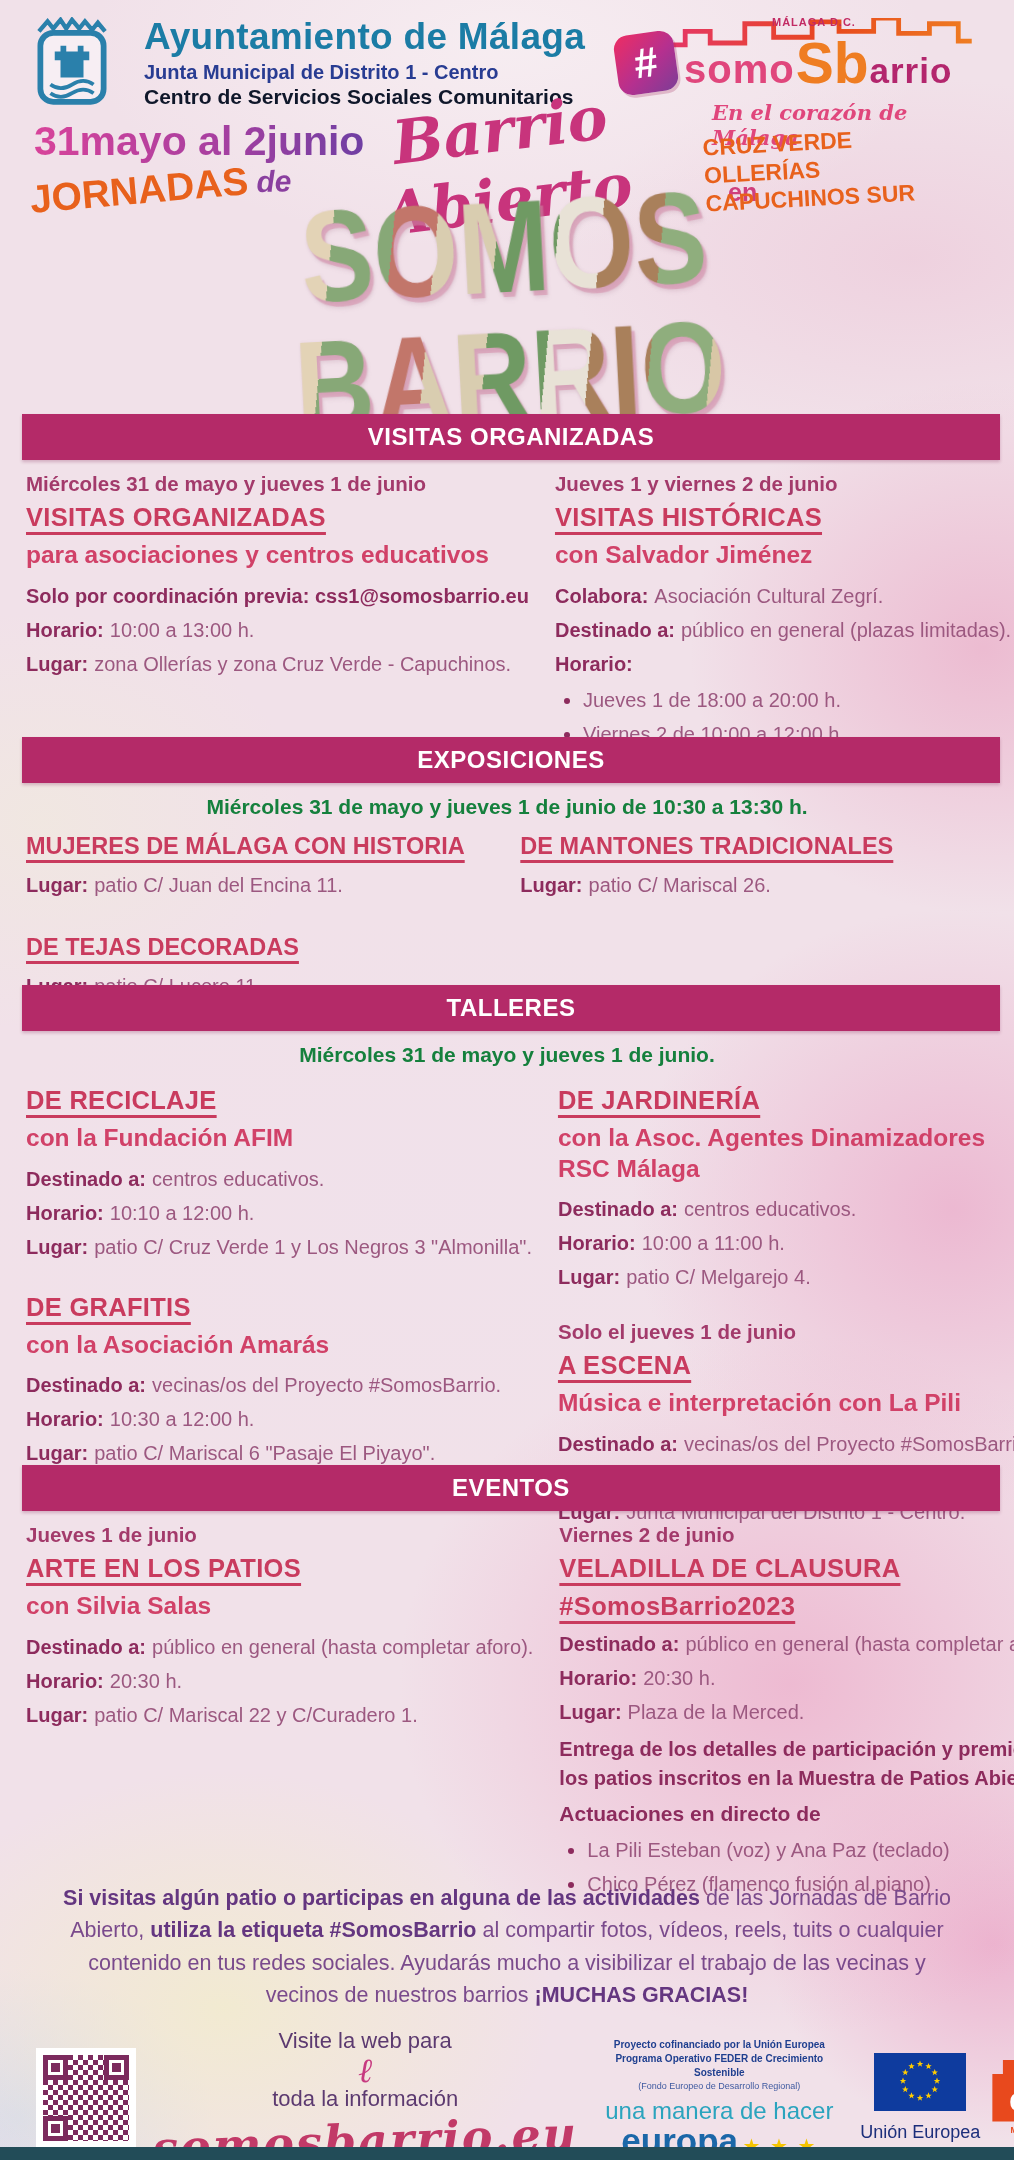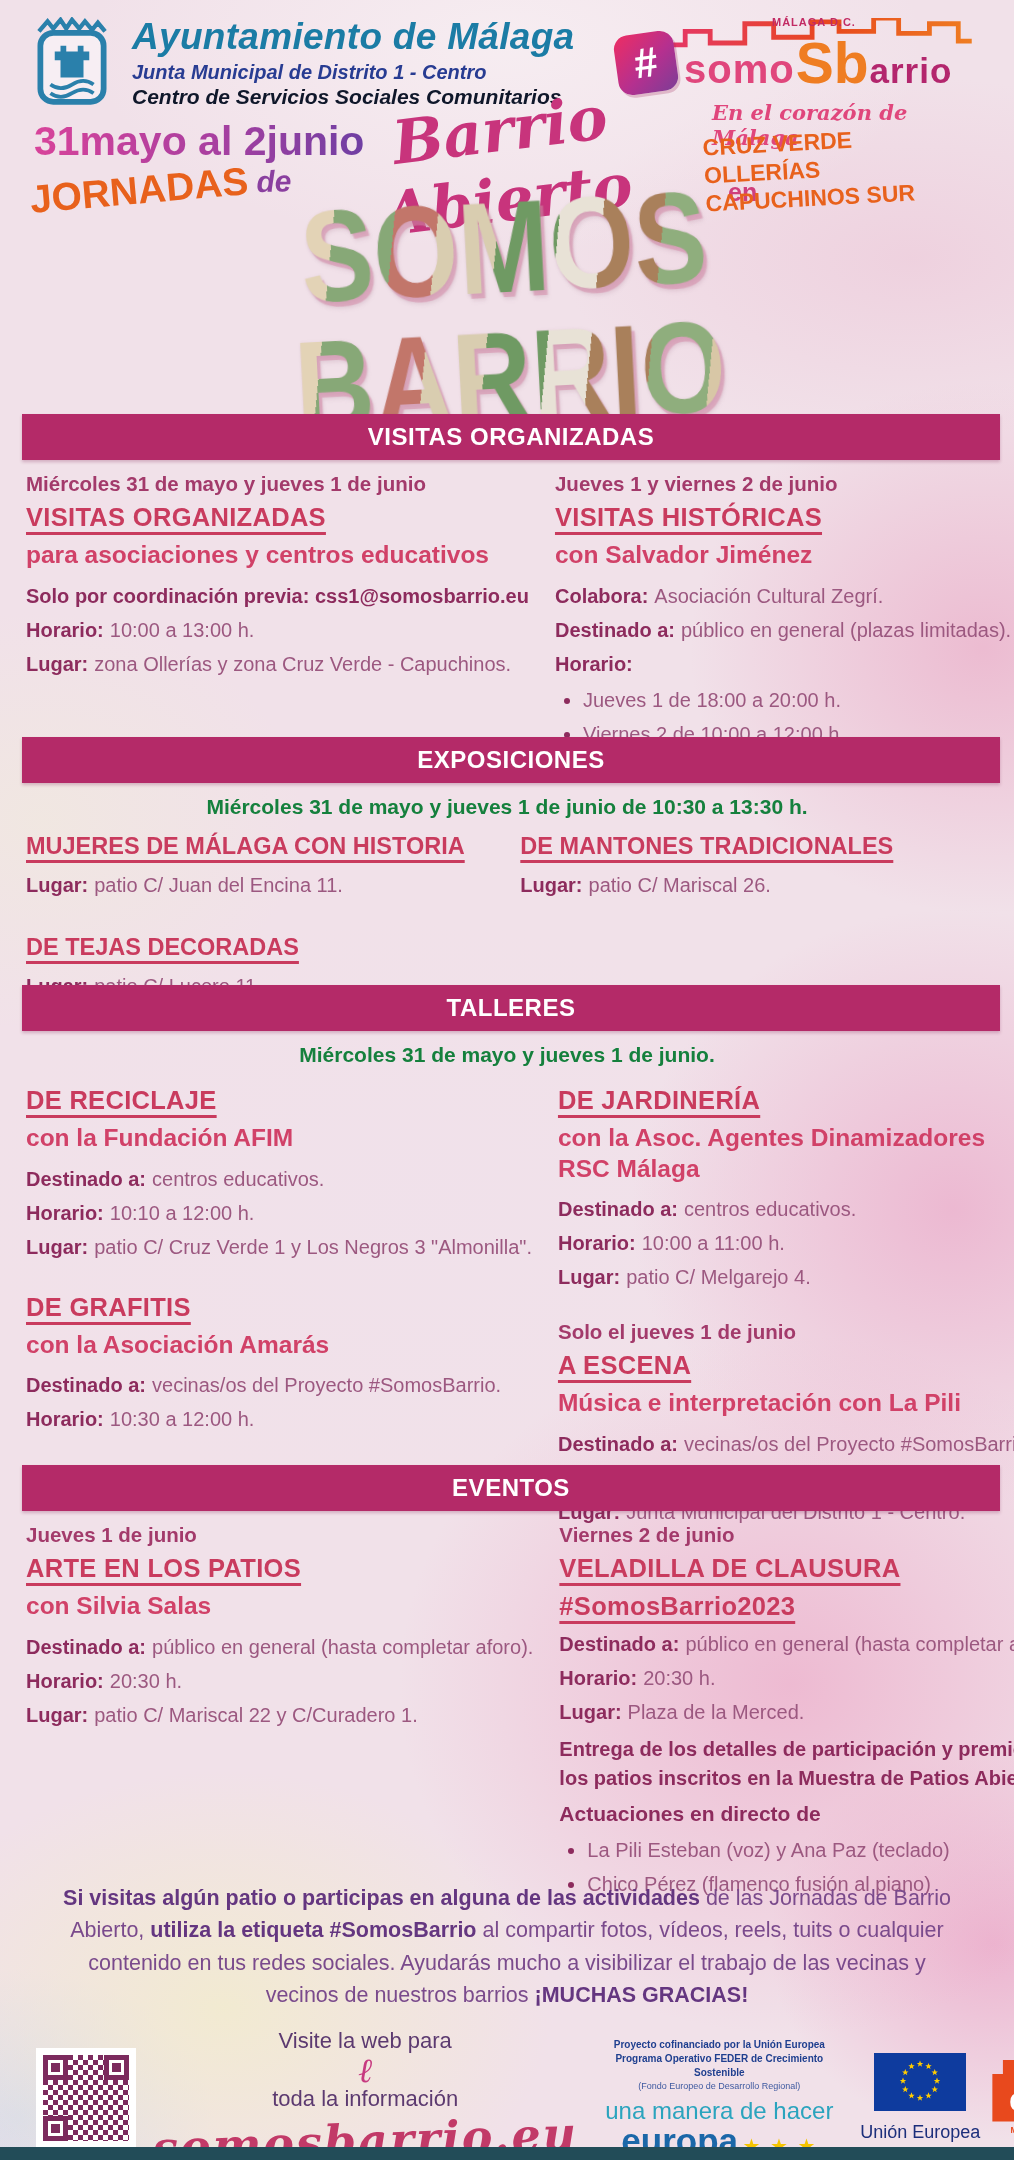--- a/index.html
+++ b/index.html
@@ -18,21 +18,21 @@
       radial-gradient(380px 300px at 4% 38%, rgba(240,235,220,.6), transparent 70%),
       radial-gradient(460px 430px at 94% 56%, rgba(233,160,195,.62), transparent 70%),
       radial-gradient(620px 420px at 40% 56%, rgba(240,225,235,.7), transparent 70%),
       radial-gradient(560px 500px at 78% 78%, rgba(236,170,200,.7), transparent 70%),
       radial-gradient(320px 280px at 98% 90%, rgba(233,150,190,.6), transparent 70%),
       radial-gradient(470px 340px at 22% 93%, rgba(242,236,205,.85), transparent 70%),
       radial-gradient(280px 210px at 2% 98%, rgba(200,215,238,.6), transparent 70%);
   }
   
   .header{position:absolute;top:16px;left:28px;right:20px;height:100px;display:flex;justify-content:space-between;align-items:flex-start;}
-  .brand{display:flex;align-items:center;gap:16px;font-style:italic;}
+  .brand{display:flex;align-items:center;gap:28px;}
   .shield{width:88px;height:92px;flex:0 0 auto;}
   .org{font-size:37px;font-weight:bold;color:#1b7ca5;letter-spacing:.3px;}
   .sub1{font-size:20px;font-weight:bold;color:#283c92;margin-top:3px;}
   .sub2{font-size:21px;font-weight:bold;color:#0f172a;margin-top:1px;}
   .sblogo{position:relative;width:378px;height:108px;flex:0 0 auto;}
   .skyline{position:absolute;top:2px;left:34px;width:330px;height:50px;}
   .l-small{position:absolute;top:0;left:156px;font-size:11px;font-weight:bold;color:#c22a63;letter-spacing:1px;}
   .l-word{position:absolute;top:14px;left:0;display:flex;align-items:baseline;}
   .hash{display:inline-flex;align-items:center;justify-content:center;width:60px;height:60px;border-radius:14px;
         background:linear-gradient(140deg,#ee2d63,#b5308f 55%,#7c3d96);color:#fff;font-size:42px;font-weight:bold;
@@ -235,20 +235,21 @@
           <div class="evt-sub">con la Fundación AFIM</div>
           <div class="row"><span class="lbl">Destinado a:</span><span class="val">centros educativos.</span></div>
           <div class="row"><span class="lbl">Horario:</span><span class="val">10:10 a 12:00 h.</span></div>
           <div class="row"><span class="lbl">Lugar:</span><span class="val">patio C/ Cruz Verde 1 y Los Negros 3 "Almonilla".</span></div>
         </div>
         <div class="blk">
           <span class="evt-title">DE GRAFITIS</span>
           <div class="evt-sub">con la Asociación Amarás</div>
           <div class="row"><span class="lbl">Destinado a:</span><span class="val">vecinas/os del Proyecto #SomosBarrio.</span></div>
           <div class="row"><span class="lbl">Horario:</span><span class="val">10:30 a 12:00 h.</span></div>
+          <div class="row"><span class="lbl">Lugar:</span><span class="val">patio C/ Mariscal 6 "Pasaje El Piyayo".</span></div>
         </div>
       </div>
       <div class="col">
         <div class="blk">
           <span class="evt-title">DE JARDINERÍA</span>
           <div class="evt-sub">con la Asoc. Agentes Dinamizadores RSC Málaga</div>
           <div class="row"><span class="lbl">Destinado a:</span><span class="val">centros educativos.</span></div>
           <div class="row"><span class="lbl">Horario:</span><span class="val">10:00 a 11:00 h.</span></div>
           <div class="row"><span class="lbl">Lugar:</span><span class="val">patio C/ Melgarejo 4.</span></div>
         </div>

